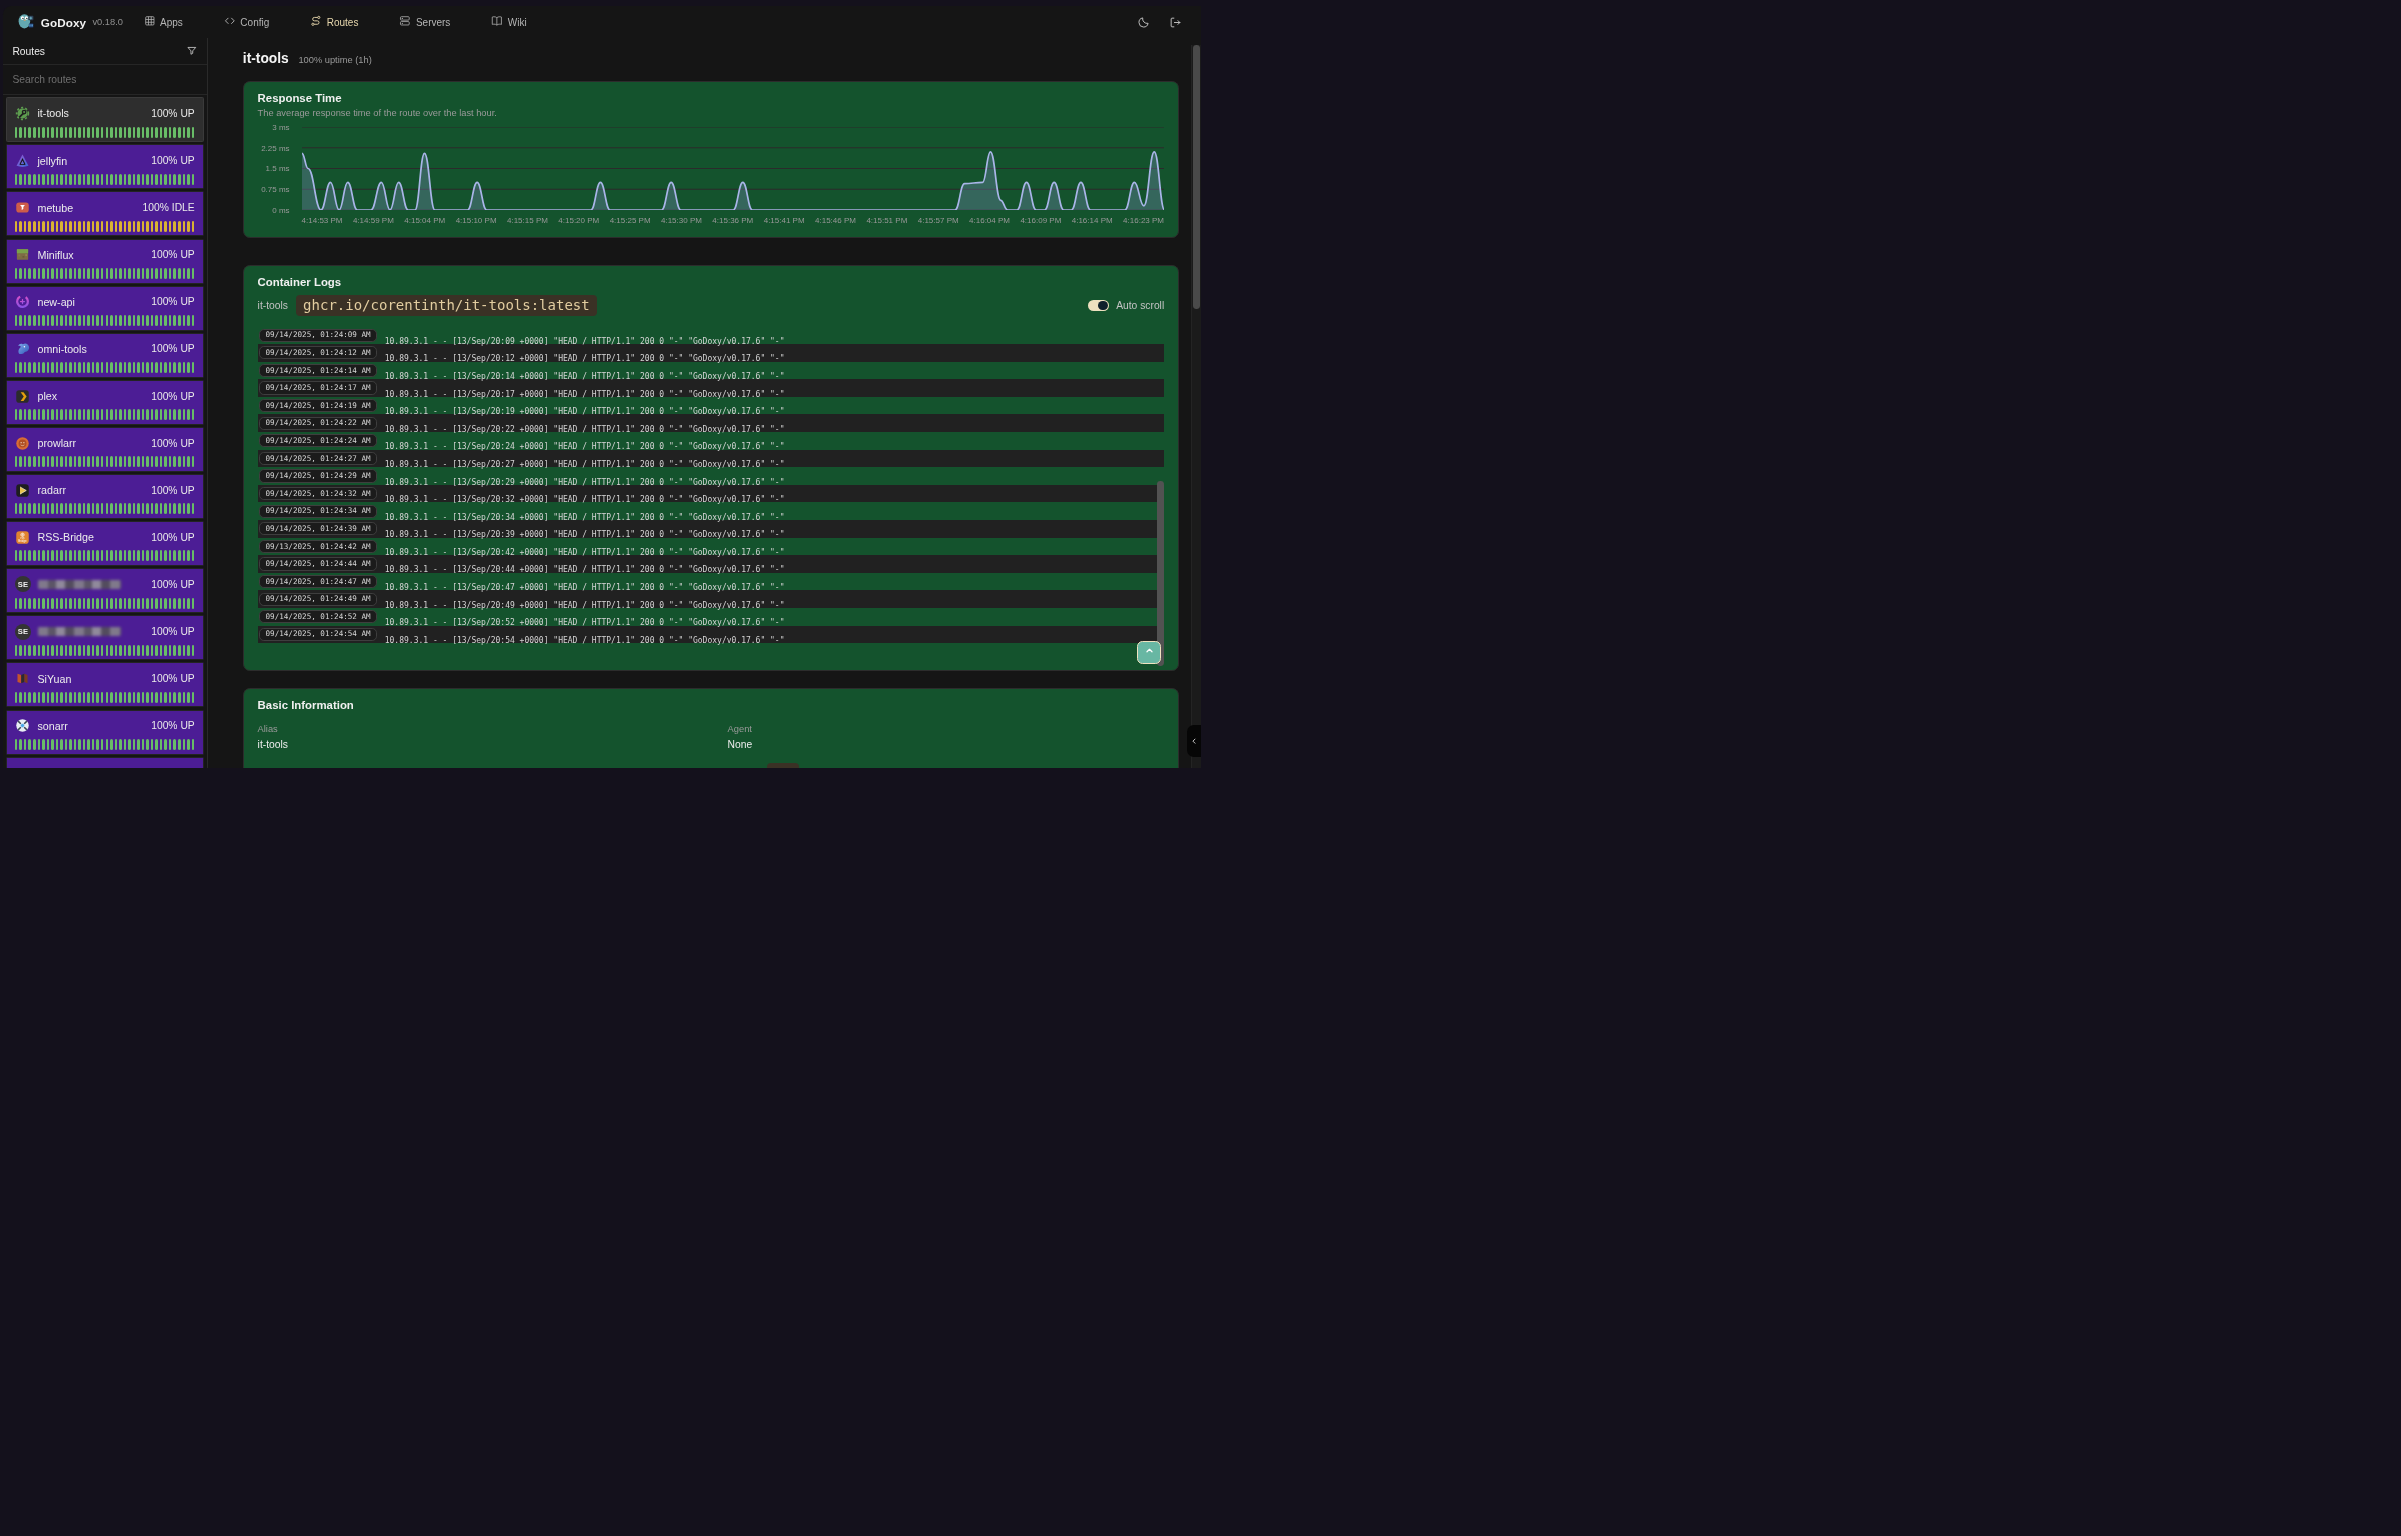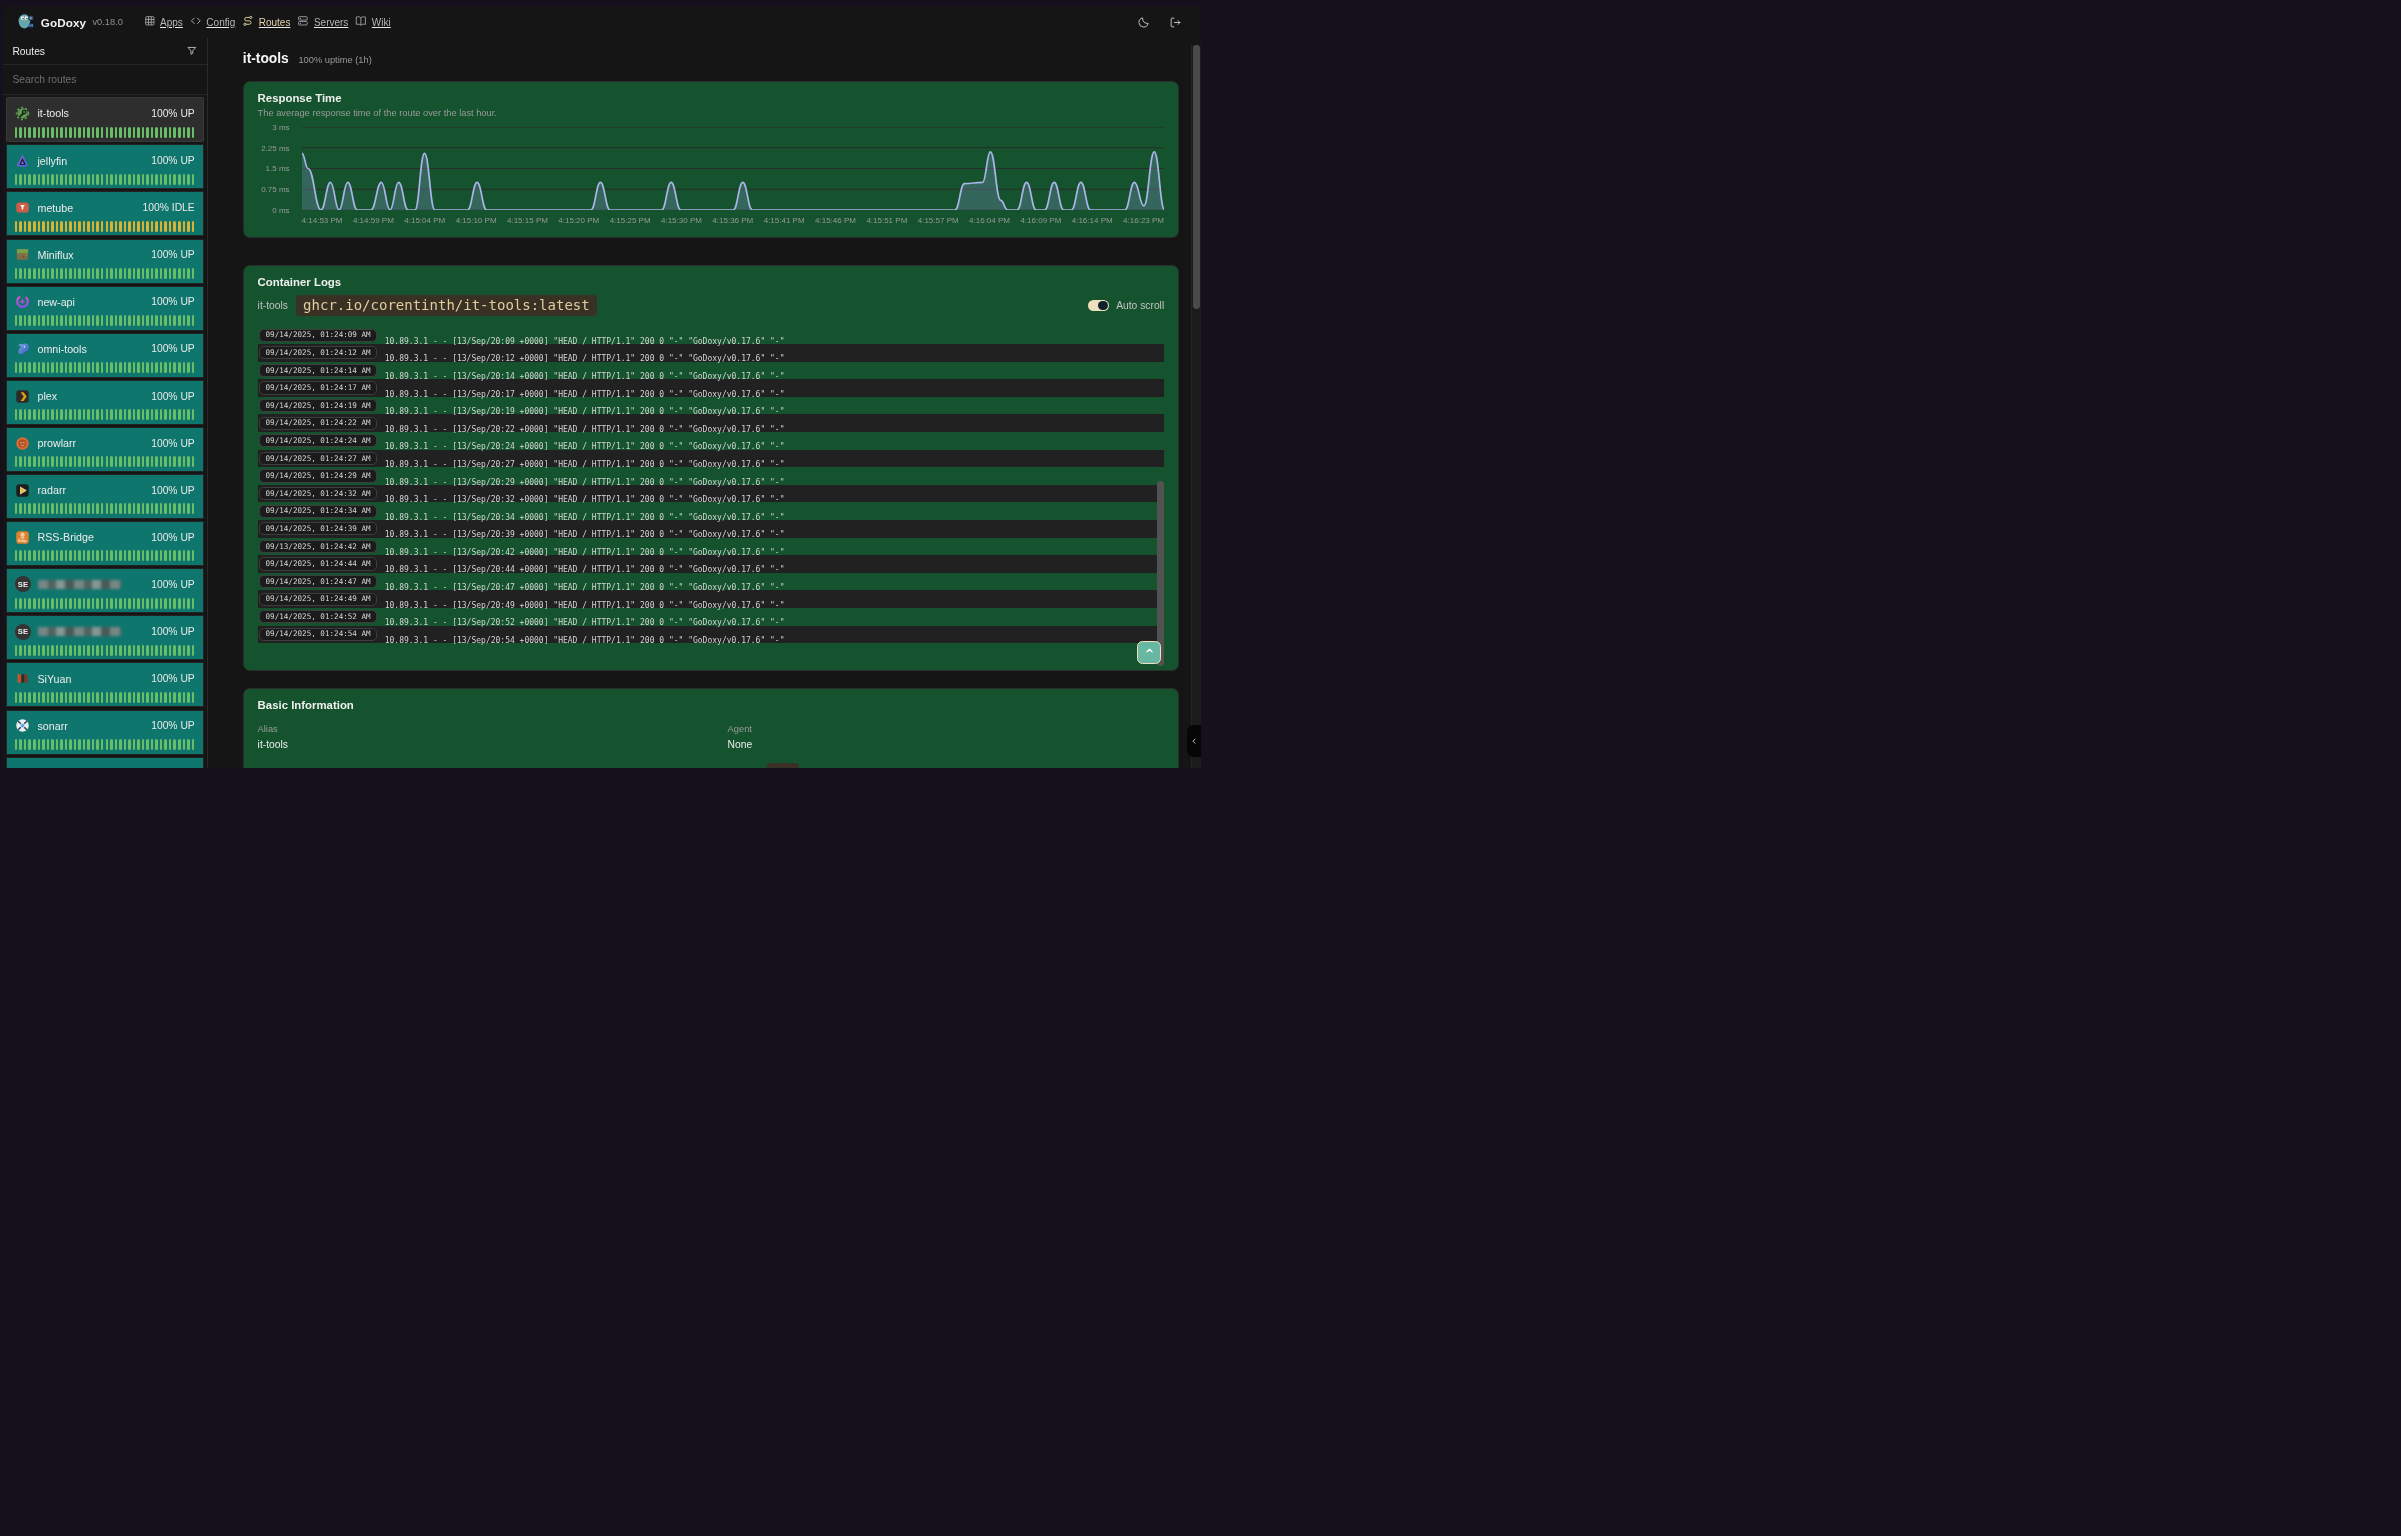--- a/index.html
+++ b/index.html
@@ -6,41 +6,41 @@
   html,body { width:1201px; height:768px; overflow:hidden; }
   body { background:#14111c; font-family:"Liberation Sans", sans-serif; color:#e8e8e8; position:relative; }
 
   .app { position:absolute; left:2.8px; top:6.2px; right:0; bottom:0; background:#151515; border-top-left-radius:8.3px; display:flex; flex-direction:column; overflow:hidden; }
 
   
   .navbar { height:32px; display:flex; align-items:center; padding:0 9.6px 0 13.8px; flex:none; }
   .brand { display:flex; align-items:center; gap:6.2px; margin-right:20.7px; }
   .brand-name { font-size:11.7px; font-weight:bold; color:#f2f2f2; letter-spacing:0.1px; }
   .brand-ver { font-size:9.3px; color:#8f8f8f; }
-  .nav-items { display:flex; align-items:center; gap:7px;text-decoration:underline; }
+  .nav-items { display:flex; align-items:center; gap:41px; }
   .nav-item { display:flex; align-items:center; gap:4.8px; font-size:10px; color:#b5b5b5; cursor:pointer; }
   .nav-item.active { color:#e7d7ad; }
   .nav-item svg { width:11.7px; height:11.7px; }
   .nav-actions { margin-left:auto; display:flex; align-items:center; gap:18.6px; padding-right:9.6px; }
   .nav-actions .abtn { width:13px; height:13px; color:#c0c0c0; cursor:pointer; }
   .nav-actions svg { width:13px; height:13px; }
 
   
   .layout { flex:1; display:flex; overflow:hidden; }
 
   
   .sidebar { width:205px; flex:none; border-right:0.7px solid #2a2a2a; display:flex; flex-direction:column; background:#151515; }
   .sb-header { height:27px; flex:none; border-bottom:0.7px solid #262626; display:flex; align-items:center; justify-content:space-between; padding:0 9.6px; }
   .sb-title { font-size:10.3px; color:#ececec; }
   .sb-filter { width:11.7px; height:11.7px; color:#d0d0d0; cursor:pointer; }
   .sb-search { height:30px; flex:none; border-bottom:0.7px solid #262626; display:flex; align-items:center; padding:0 9.6px; }
   .sb-search input { background:transparent; border:none; outline:none; color:#cfcfcf; font-size:10.3px; width:100%; font-family:"Liberation Sans",sans-serif; }
   .sb-search input::placeholder { color:#6f6f6f; }
   .route-list { flex:1; overflow:hidden; padding:2.1px 2.8px 0; }
-  .route-item { height:45px; margin-bottom:2.1px; background:#0f766e; border:0.7px solid #232323; border-radius:1.4px; padding:6.2px 8.3px 0; cursor:pointer; }
+  .route-item { height:45px; margin-bottom:2.1px; background:#4c1d95; border:0.7px solid #232323; border-radius:1.4px; padding:6.2px 8.3px 0; cursor:pointer; }
   .route-item.selected { background:#2e2e2e; border-color:#3a3a3a; }
   .route-item.partial { height:20.7px; }
   .r-row { display:flex; align-items:center; gap:7.6px; height:18px; }
   .r-icon { width:15px; height:15px; flex:none; display:flex; align-items:center; justify-content:center; }
   .r-icon svg { width:15px; height:15px; }
   .se-circle { width:16px; height:16px; border-radius:50%; background:#343434; color:#ececec; font-size:7.6px; font-weight:bold; display:flex; align-items:center; justify-content:center; letter-spacing:0.2px; }
   .r-name { font-size:10.7px; color:#ececec; white-space:nowrap; }
   .r-redacted { display:inline-block; width:83px; height:9.6px; border-radius:1.4px; background:repeating-linear-gradient(90deg,#8a8a8a 0 9.6px,#5f5f5f 9.6px 18px,#9d9d9d 18px 27.5px,#555 27.5px 36px); filter:blur(1.4px); opacity:.85; }
   .r-status { margin-left:auto; font-size:10.3px; color:#eaeaea; white-space:nowrap; }
   .r-bars { display:flex; justify-content:space-between; margin-top:4.1px; height:11px; }

